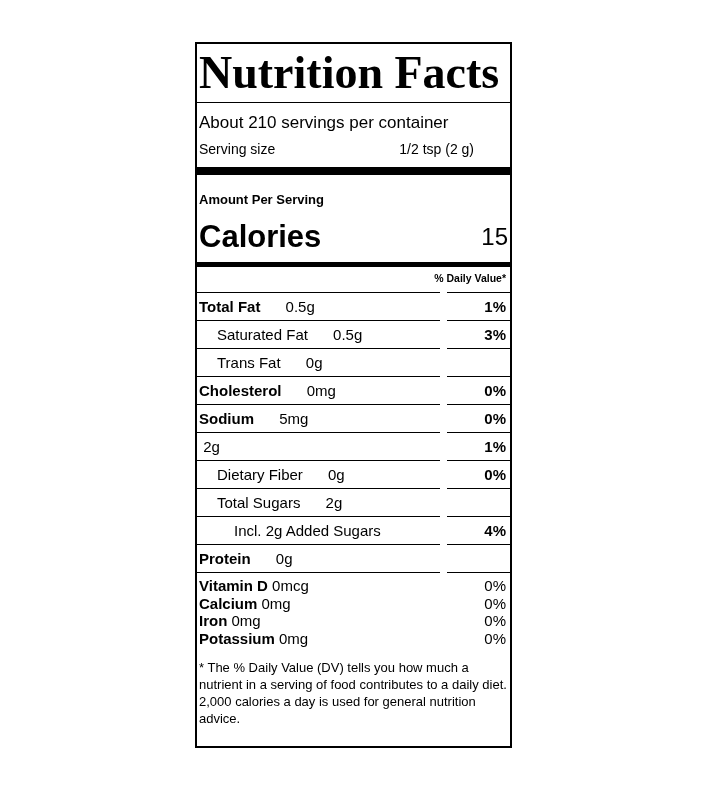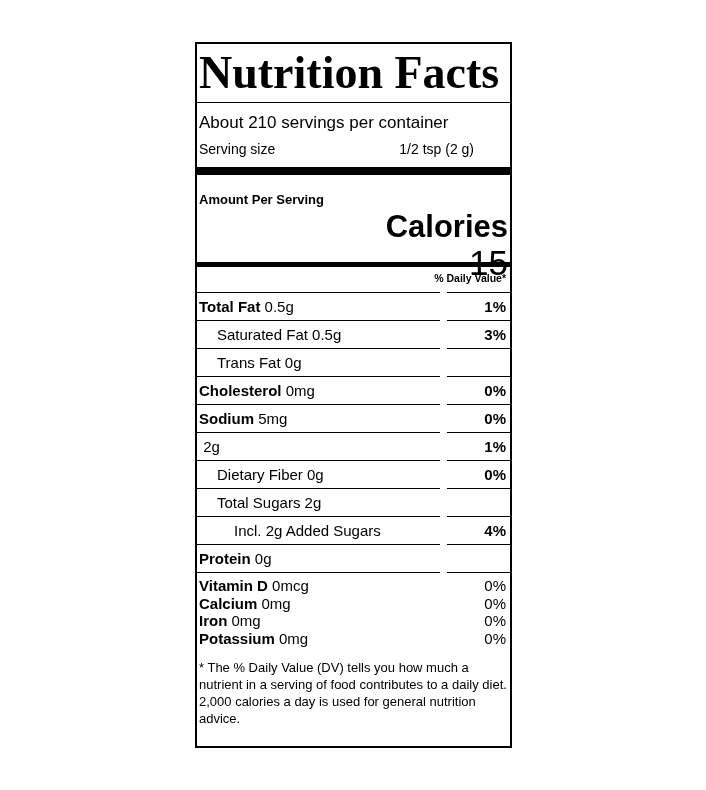--- a/index.html
+++ b/index.html
@@ -60,48 +60,48 @@
   .nf-aps {
     font-size: 13px;
     font-weight: bold;
     padding: 17px 2px 0 2px;
   }
   .nf-cal-row {
     display: flex;
     align-items: flex-end;
     padding: 2px 2px 0 2px;
     height: 46px;
-    flex-direction: column;
   }
   .nf-cal-label {
     font-size: 31px;
     font-weight: bold;
     line-height: 36px;
   }
   .nf-cal-value {
     margin-left: auto;
-    font-size: 35px;
+    font-size: 24px;
     line-height: 36px;
   }
   .nf-dv-header {
     text-align: right;
     font-size: 10.5px;
     font-weight: bold;
     padding: 5px 4px 8px 0;
   }
   .nf-row { display: flex; height: 28px; }
   .nf-row .c1 {
     width: 243px;
     border-top: 1px solid #000;
     display: flex;
     align-items: center;
     padding-left: 2px;
     box-sizing: border-box;
     font-size: 15px;
     white-space: nowrap;
+    gap: 21px;
   }
   .nf-row .c1.indent1 { padding-left: 20px; }
   .nf-row .c1.indent2 { padding-left: 37px; }
   .nf-row .c2 {
     width: 63px;
     margin-left: 7px;
     border-top: 1px solid #000;
     display: flex;
     align-items: center;
     justify-content: flex-end;

